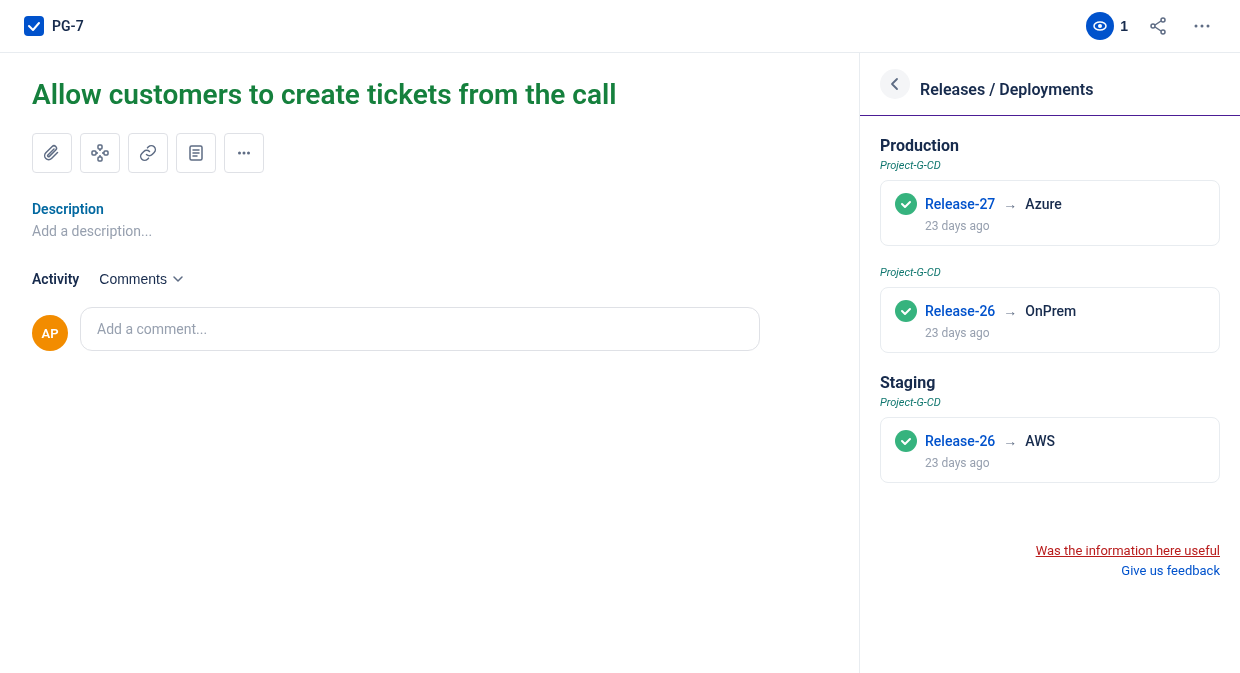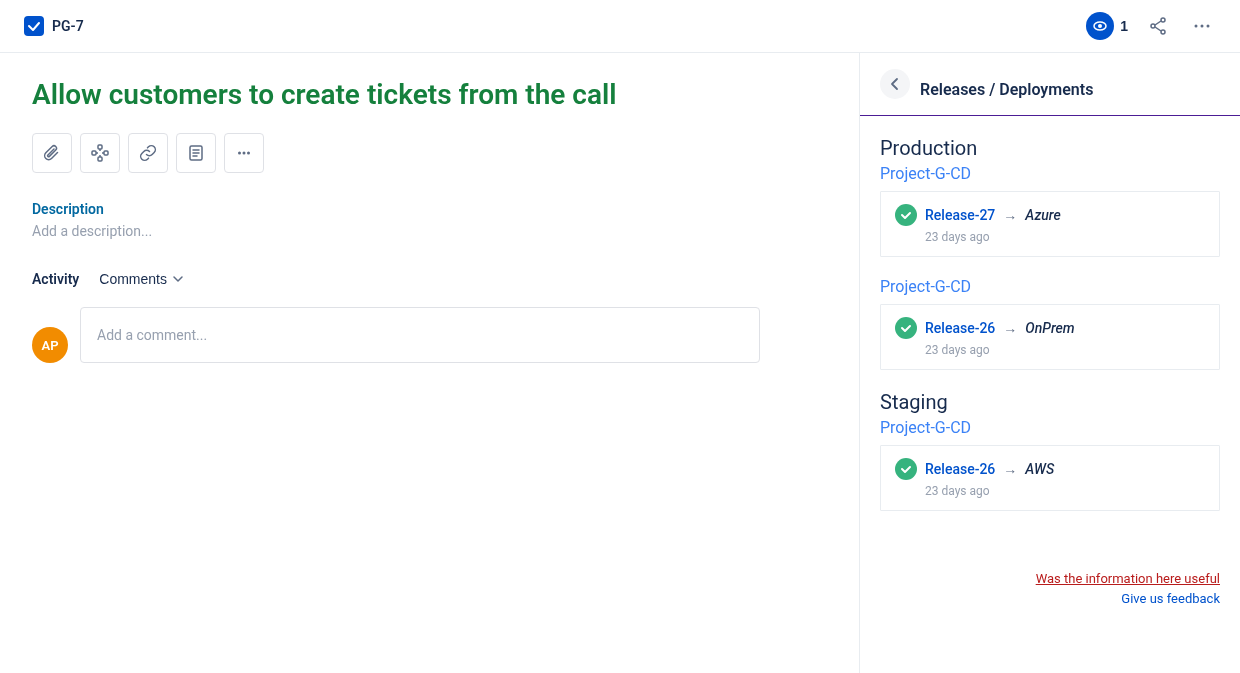--- a/index.html
+++ b/index.html
@@ -169,23 +169,23 @@
       display: flex;
       align-items: center;
       justify-content: center;
       color: #fff;
       font-size: 13px;
       font-weight: 600;
       flex-shrink: 0;
     }
     .comment-input {
       flex: 1;
-      height: 56px;
+      height: 44px;
       border: 1px solid #dfe1e6;
-      border-radius: 4px;
+      border-radius: 12px;
       padding: 14px 16px;
       font-size: 14px;
       color: #97a0af;
       background: #fff;
       cursor: text;
       display: flex;
       align-items: center;
       max-width: 680px;
     }
     
@@ -220,33 +220,34 @@
       font-weight: 600;
       color: #172b4d;
     }
     .releases-content {
       padding: 20px 20px;
     }
     .env-section {
       margin-bottom: 20px;
     }
     .env-name {
-      font-size: 20px;
-      font-weight: 400;
+      font-size: 16px;
+      font-weight: 700;
       color: #172b4d;
       margin-bottom: 4px;
     }
     .project-label {
-      font-size: 16px;
-      color: #3b82f6;
+      font-size: 11px;
+      color: #0f766e;
       margin-bottom: 8px;
+      font-style: italic;
     }
     .release-item {
       border: 1px solid #e8ecf0;
-      border-radius: 1px;
+      border-radius: 8px;
       padding: 12px 14px;
       margin-bottom: 4px;
     }
     .release-row {
       display: flex;
       align-items: center;
       gap: 8px;
       margin-bottom: 4px;
     }
     .check-circle {
@@ -267,21 +268,20 @@
       cursor: pointer;
     }
     .arrow-text {
       color: #5e6c84;
       font-size: 14px;
     }
     .target-text {
       color: #172b4d;
       font-size: 14px;
       font-weight: 500;
-      font-style: italic;
     }
     .release-time {
       font-size: 12px;
       color: #97a0af;
       padding-left: 30px;
     }
     .feedback-section {
       padding: 20px;
       text-align: right;
     }

